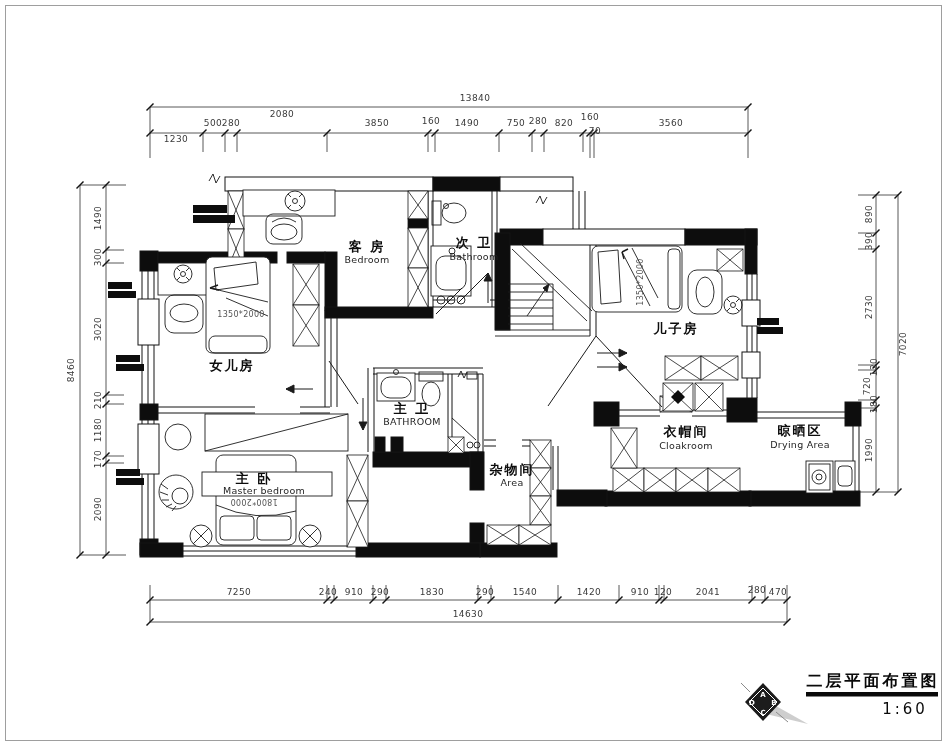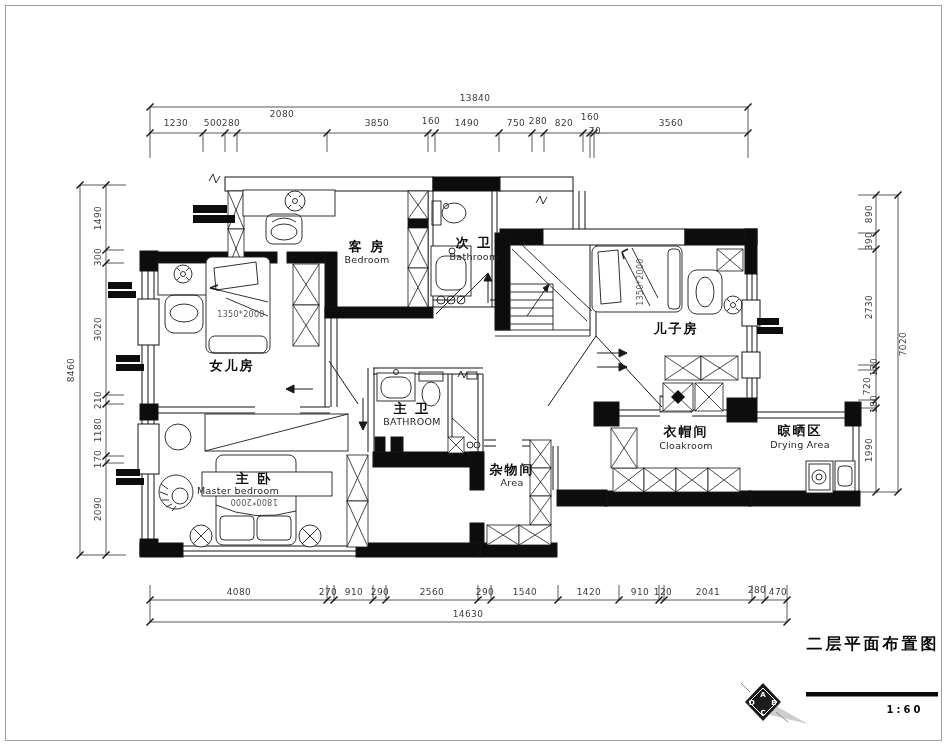--- a/index.html
+++ b/index.html
@@ -8,21 +8,21 @@
   .frame{position:absolute;inset:5px;border:1.5px solid #9e9e9e;pointer-events:none;}
   svg{position:absolute;left:0;top:0;}
   .lbl{position:absolute;transform:translate(-50%,-50%);white-space:nowrap;}
   .dim{font-size:9px;color:#3a3a3a;letter-spacing:.4px;}
   .rot{transform:translate(-50%,-50%) rotate(-90deg);}
   .flip{transform:translate(-50%,-50%) rotate(180deg);}
   .cn{font-size:13px;font-weight:bold;color:#0c0c0c;letter-spacing:2px;}
   .en{font-size:9.5px;color:#1e1e1e;letter-spacing:.3px;}
   .size{font-size:8px;color:#555;letter-spacing:.3px;}
   .tb-title{font-size:16px;font-weight:bold;color:#0a0a0a;letter-spacing:3px;}
-  .tb-scale{font-size:10px;font-weight:bold;color:#0a0a0a;letter-spacing:3px;}
+  .tb-scale{font-size:15px;font-weight:normal;color:#0a0a0a;letter-spacing:3px;}
 </style>
 </head>
 <body>
 
 <div id="canvas">
   <div class="frame"></div>
 
   <svg width="947" height="746" viewBox="0 0 947 746">
 
     <g stroke="#2e2e2e" stroke-width="0.8" fill="none">
@@ -475,40 +475,40 @@
       <line x1="741" y1="683" x2="750" y2="692" stroke="#8a8a8a" stroke-width="1"></line>
       <line x1="776" y1="712" x2="788" y2="722" stroke="#8a8a8a" stroke-width="1"></line>
       <text x="763" y="697" text-anchor="middle" font-size="7" fill="#fff" font-weight="bold">A</text>
       <text x="752" y="705" text-anchor="middle" font-size="7" fill="#fff" font-weight="bold">D</text>
       <text x="774" y="705" text-anchor="middle" font-size="7" fill="#fff" font-weight="bold">B</text>
       <text x="763" y="715" text-anchor="middle" font-size="7" fill="#fff" font-weight="bold">C</text>
     </g>
   </svg>
 
   <div class="lbl dim" style="left:475px;top:98px">13840</div>
-  <div class="lbl dim" style="left:176px;top:123px">1230</div>
+  <div class="lbl dim" style="left:176px;top:139px">1230</div>
   <div class="lbl dim" style="left:213px;top:123px">500</div>
   <div class="lbl dim" style="left:231px;top:123px">280</div>
   <div class="lbl dim" style="left:282px;top:114px">2080</div>
   <div class="lbl dim" style="left:377px;top:123px">3850</div>
   <div class="lbl dim" style="left:431px;top:121px">160</div>
   <div class="lbl dim" style="left:467px;top:123px">1490</div>
   <div class="lbl dim" style="left:516px;top:123px">750</div>
   <div class="lbl dim" style="left:538px;top:121px">280</div>
   <div class="lbl dim" style="left:564px;top:123px">820</div>
   <div class="lbl dim" style="left:590px;top:117px">160</div>
   <div class="lbl dim" style="left:595px;top:131px">70</div>
   <div class="lbl dim" style="left:671px;top:123px">3560</div>
 
   <div class="lbl dim" style="left:468px;top:614px">14630</div>
-  <div class="lbl dim" style="left:239px;top:592px">4080</div>
-  <div class="lbl dim" style="left:328px;top:592px">270</div>
+  <div class="lbl dim" style="left:239px;top:592px">7250</div>
+  <div class="lbl dim" style="left:328px;top:592px">240</div>
   <div class="lbl dim" style="left:354px;top:592px">910</div>
   <div class="lbl dim" style="left:380px;top:592px">290</div>
-  <div class="lbl dim" style="left:432px;top:592px">2560</div>
+  <div class="lbl dim" style="left:432px;top:592px">1830</div>
   <div class="lbl dim" style="left:485px;top:592px">290</div>
   <div class="lbl dim" style="left:525px;top:592px">1540</div>
   <div class="lbl dim" style="left:589px;top:592px">1420</div>
   <div class="lbl dim" style="left:640px;top:592px">910</div>
   <div class="lbl dim" style="left:663px;top:592px">120</div>
   <div class="lbl dim" style="left:708px;top:592px">2041</div>
   <div class="lbl dim" style="left:757px;top:590px">280</div>
   <div class="lbl dim" style="left:778px;top:592px">470</div>
 
   <div class="lbl dim rot" style="left:71px;top:370px">8460</div>
@@ -533,24 +533,24 @@
   <div class="lbl en" style="left:367px;top:259px">Bedroom</div>
   <div class="lbl cn" style="left:474px;top:243px">次 卫</div>
   <div class="lbl en" style="left:474px;top:256px">Bathroom</div>
   <div class="lbl cn" style="left:232px;top:366px">女儿房</div>
   <div class="lbl size" style="left:241px;top:314px">1350*2000</div>
   <div class="lbl cn" style="left:676px;top:329px">儿子房</div>
   <div class="lbl size rot" style="left:640px;top:282px">1350*2000</div>
   <div class="lbl cn" style="left:412px;top:409px">主 卫</div>
   <div class="lbl en" style="left:412px;top:421px">BATHROOM</div>
   <div class="lbl cn" style="left:254px;top:479px">主 卧</div>
-  <div class="lbl en" style="left:238px;top:490px">Master bedroom</div>
+  <div class="lbl en" style="left:264px;top:490px">Master bedroom</div>
   <div class="lbl size flip" style="left:254px;top:501px">1800*2000</div>
   <div class="lbl cn" style="left:512px;top:470px">杂物间</div>
   <div class="lbl en" style="left:512px;top:482px">Area</div>
   <div class="lbl cn" style="left:686px;top:432px">衣帽间</div>
   <div class="lbl en" style="left:686px;top:445px">Cloakroom</div>
   <div class="lbl cn" style="left:800px;top:431px">晾晒区</div>
   <div class="lbl en" style="left:800px;top:444px">Drying Area</div>
 
-  <div class="lbl tb-title" style="left:873px;top:644px">二层平面布置图</div>
+  <div class="lbl tb-title" style="left:873px;top:681px">二层平面布置图</div>
   <div class="lbl tb-scale" style="left:905px;top:709px">1:60</div>
 </div>
 
 </body></html>

